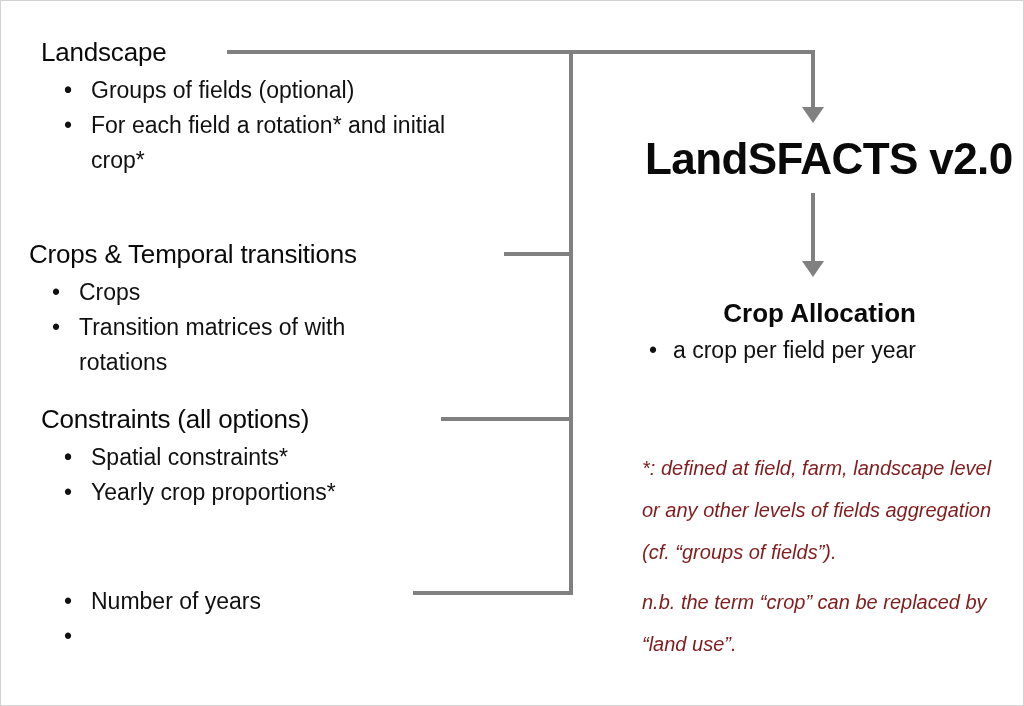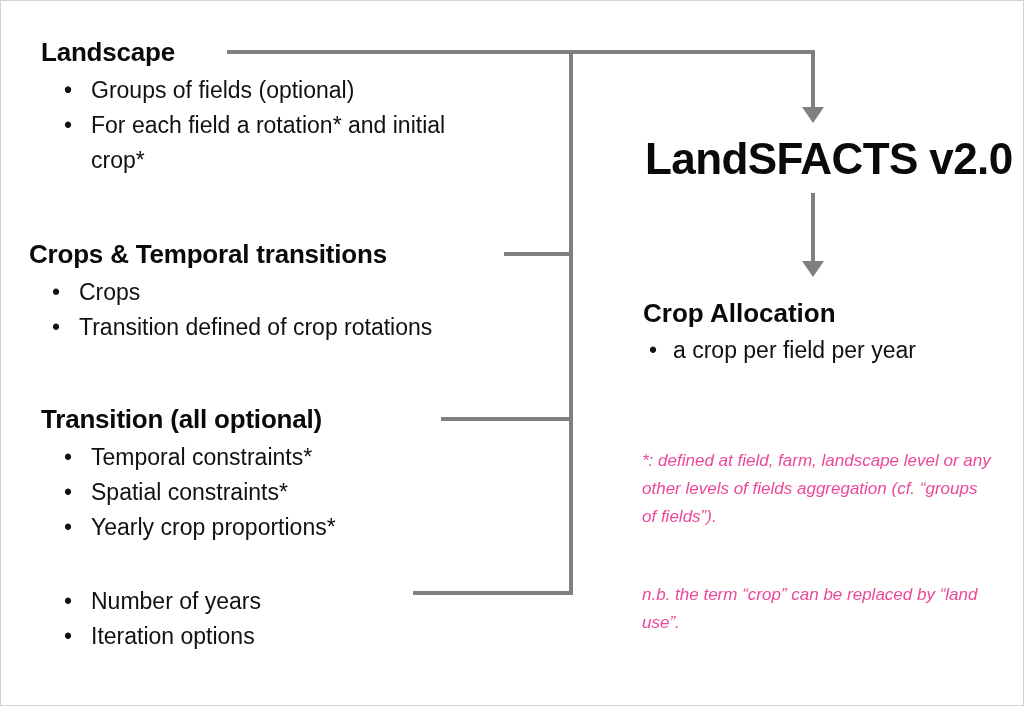--- a/index.html
+++ b/index.html
@@ -20,21 +20,21 @@
     border: 1px solid #d2d2d2;
     box-sizing: border-box;
     overflow: hidden;
   }
 
   
   .abs { position: absolute; }
 
   .section-heading {
     font-size: 26px;
-    font-weight: bold;
+    font-weight: normal;
     letter-spacing: -0.2px;
     line-height: 30px;
     white-space: nowrap;
     color: #0a0a0a;
   }
 
   .bullet-list {
     list-style: none;
     margin: 0;
     padding: 0;
@@ -63,35 +63,36 @@
     line-height: 50px;
     white-space: nowrap;
     color: #0a0a0a;
   }
   .output-heading {
     font-size: 26px;
     font-weight: bold;
     line-height: 30px;
     white-space: nowrap;
     color: #0a0a0a;
+    text-align: right;
   }
   .output-list .bullet-item {
     padding-left: 30px;
     line-height: 34px;
   }
   .output-list .bullet-item .dot {
     left: 6px;
     line-height: 34px;
   }
 
   .note {
-    font-size: 17px;
+    font-size: 20px;
     font-style: italic;
-    line-height: 28px;
-    color: #ec4899;
+    line-height: 42px;
+    color: #7f1d1d;
     width: 350px;
   }
 
   
   .line-h {
     position: absolute;
     height: 4px;
     background: #808080;
   }
   .line-v {
@@ -132,52 +133,50 @@
 
   <div class="abs" style="left:28px; top:238px;">
     <div class="section-heading">Crops &amp; Temporal transitions</div>
     <ul class="bullet-list" style="margin-top:6px;">
       <li class="bullet-item">
         <span class="dot">•</span>
         <span>Crops</span>
       </li>
       <li class="bullet-item" style="width:360px;">
         <span class="dot">•</span>
-        <span>Transition defined of crop rotations</span>
+        <span>Transition matrices of with rotations</span>
       </li>
     </ul>
   </div>
 
   <div class="abs" style="left:40px; top:403px;">
-    <div class="section-heading">Transition (all optional)</div>
-    <ul class="bullet-list" style="margin-top:6px;">
-      <li class="bullet-item">
-        <span class="dot">•</span>
-        <span>Temporal constraints*</span>
+    <div class="section-heading">Constraints (all options)</div>
+    <ul class="bullet-list" style="margin-top:6px;">
+      <li class="bullet-item">
+        <span class="dot">•</span>
       </li>
       <li class="bullet-item">
         <span class="dot">•</span>
         <span>Spatial constraints*</span>
       </li>
       <li class="bullet-item">
         <span class="dot">•</span>
         <span>Yearly crop proportions*</span>
       </li>
     </ul>
   </div>
 
   <div class="abs" style="left:40px; top:577px;">
     <ul class="bullet-list" style="margin-top:6px;">
       <li class="bullet-item">
         <span class="dot">•</span>
         <span>Number of years</span>
       </li>
       <li class="bullet-item">
         <span class="dot">•</span>
-        <span>Iteration options</span>
       </li>
     </ul>
   </div>
 
   <div class="line-h" style="left:226px; top:49px; width:586px;"></div>
 
   <div class="line-h" style="left:503px; top:251px; width:69px;"></div>
 
   <div class="line-h" style="left:440px; top:416px; width:132px;"></div>
 

